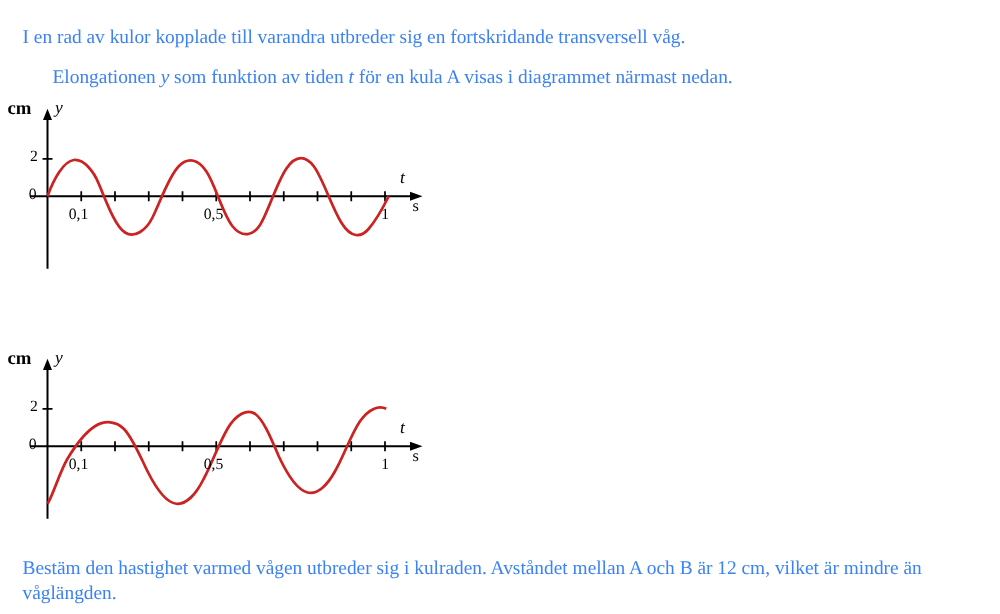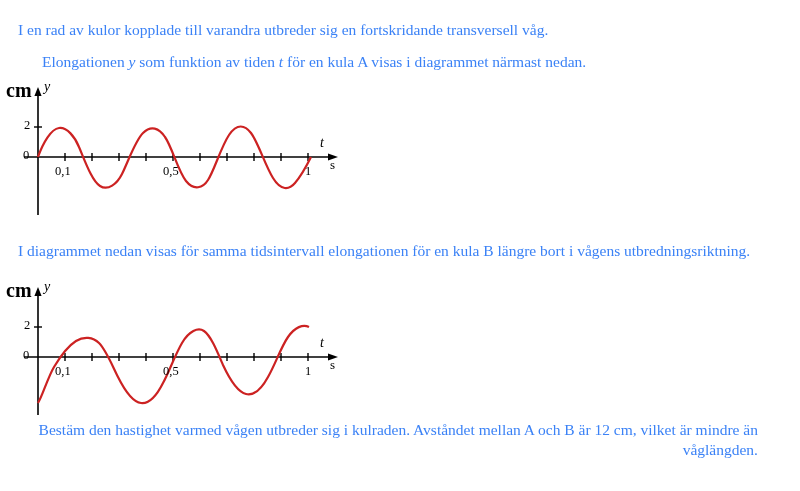--- a/index.html
+++ b/index.html
@@ -28,41 +28,41 @@
     line-height: 20px;
     color: #3b82f6;
   }
   .para .mathvar {
     font-family: "Liberation Serif", serif;
     font-style: italic;
   }
   .p1 { left: 18px; top: 20px; width: 760px; }
   .p2 { left: 18px; top: 52px; width: 760px; margin-left: 24px; }
   .p3 { left: 18px; top: 241px; width: 740px; }
-  .p4 { left: 18px; top: 420px; width: 740px; text-align: right; }
+  .p4 { left: 18px; top: 445px; width: 740px; }
 
   .diagram {
     position: absolute;
     width: 360px;
     height: 135px;
   }
   #diagram-a { left: 8px; top: 85px; }
   #diagram-b { left: 8px; top: 285px; }
 
   .diagram svg {
     display: block;
   }
   .axis-label {
     position: absolute;
     font-family: "Liberation Serif", serif;
     font-size: 14px;
   }
   .unit-cm {
     font-weight: bold;
-    font-size: 20px;
+    font-size: 15px;
   }
   .ital {
     font-style: italic;
   }
   .tick-label {
     font-family: "Liberation Serif", serif;
     font-size: 12.5px;
   }
 </style>
 </head>
@@ -112,23 +112,20 @@
     <div class="axis-label ital" style="left:36px; top:-6px; position:absolute;">y</div>
     <div class="axis-label ital" style="left:312px; top:50px; position:absolute;">t</div>
     <div class="axis-label" style="left:322px; top:72px; position:absolute; font-size:13px;">s</div>
     <div class="tick-label" style="left:15px; top:63px; position:absolute;">0</div>
     <div class="tick-label" style="left:16px; top:33px; position:absolute;">2</div>
     <div class="tick-label" style="left:47px; top:79px; position:absolute;">0,1</div>
     <div class="tick-label" style="left:155px; top:79px; position:absolute;">0,5</div>
     <div class="tick-label" style="left:297px; top:79px; position:absolute;">1</div>
   </div>
 
-  <div class="para p3">
-    <span>I diagrammet nedan visas för samma tidsintervall elongationen för en kula B längre bort i vågens utbredningsriktning.</span>
-  </div>
 
   <div class="diagram" id="diagram-b">
     <svg width="360" height="135" viewBox="0 0 360 135">
       <line x1="30" y1="8" x2="30" y2="130" stroke="#000" stroke-width="1.6"></line>
       <polygon points="30,2 26.4,11 33.6,11" fill="#000"></polygon>
       <line x1="16" y1="72" x2="322" y2="72" stroke="#000" stroke-width="1.6"></line>
       <polygon points="330,72 320,68.4 320,75.6" fill="#000"></polygon>
       <g stroke="#000" stroke-width="1.4">
         <line x1="57" y1="68" x2="57" y2="76"></line>
         <line x1="84" y1="68" x2="84" y2="76"></line>

